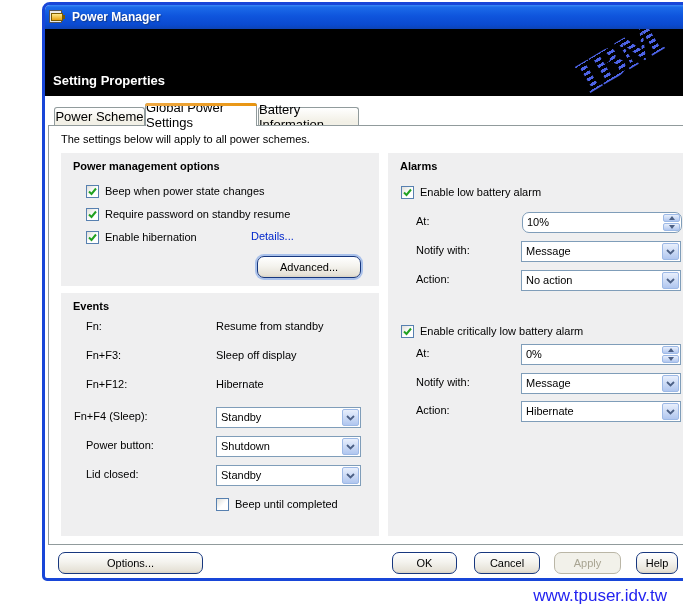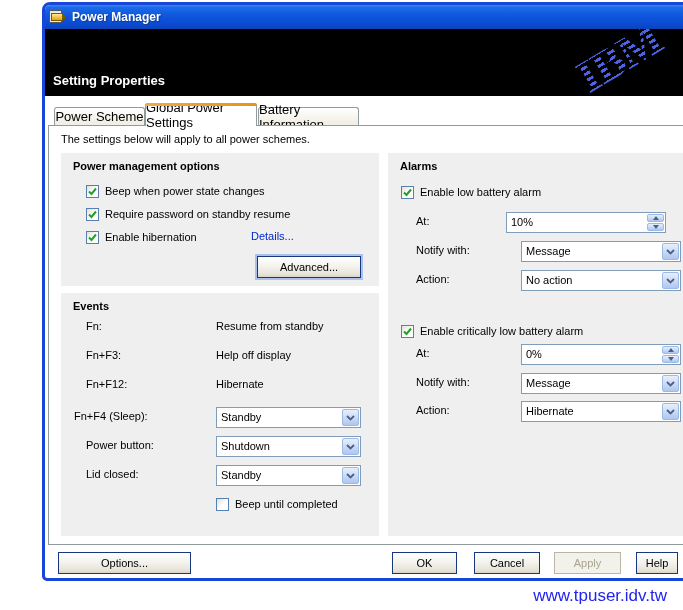--- a/index.html
+++ b/index.html
@@ -70,31 +70,31 @@
   .spinbox { position:absolute; width:160px; height:21px; border:1px solid #7f9db9; background:#fff; }
   .spin-val { position:absolute; left:4px; top:3px; font-size:11px; }
   .spin-btns { position:absolute; right:1px; top:1px; bottom:1px; width:17px; display:flex; flex-direction:column; }
   .spin-up, .spin-down { flex:1; border:1px solid #9db9e6; border-radius:2px;
     background:linear-gradient(180deg,#e8effc,#cfddf6 45%,#b0c6ef); display:flex; align-items:center; justify-content:center; cursor:pointer; }
   .spin-up { margin-bottom:1px; }
   .tri-up { width:0; height:0; border-left:3px solid transparent; border-right:3px solid transparent; border-bottom:4px solid #4c6085; }
   .tri-down { width:0; height:0; border-left:3px solid transparent; border-right:3px solid transparent; border-top:4px solid #4c6085; }
 
   
-  .xp-btn { position:absolute; height:22px; border:1px solid #17377e; border-radius:0;
+  .xp-btn { position:absolute; height:22px; border:1px solid #17377e; border-radius:7px;
     background:linear-gradient(180deg,#ffffff,#f4f3ee 45%,#e6e2d7 88%,#d8d3c5);
     font-size:11px; font-family:"Liberation Sans", sans-serif;
     display:flex; align-items:center; justify-content:center; cursor:pointer; box-shadow:inset 0 1px 0 #fff; }
   .xp-btn.default-glow { box-shadow:0 0 0 2px rgba(122,162,232,.6), inset 0 1px 0 #fff; }
   .xp-btn.disabled { border-color:#bab6a6; color:#a8a492; background:#f2f1ea; box-shadow:none; cursor:default; }
 
   .adv-btn { left:196px; top:103px; width:104px; height:22px; }
   .details-link { position:absolute; left:190px; top:77px; }
 
-  .footer-btn-options { left:13px;  top:547px; width:133px; }
+  .footer-btn-options { left:13px;  top:547px; width:145px; }
   .footer-btn-ok     { left:347px; top:547px; width:65px; }
   .footer-btn-cancel { left:429px; top:547px; width:66px; }
   .footer-btn-apply  { left:509px; top:547px; width:67px; }
   .footer-btn-help   { left:591px; top:547px; width:42px; }
 
   .watermark { position:absolute; right:16px; top:586px; font-size:17px; color:#2323f0; }
 </style>
 </head>
 <body>
 
@@ -165,21 +165,21 @@
         <span class="link details-link">Details...</span>
         <div class="xp-btn default-glow adv-btn">Advanced...</div>
       </div>
 
       <div class="panel panel-b">
         <h3>Events</h3>
 
         <span class="lbl" style="position:absolute; left:25px; top:27px;">Fn:</span>
         <span class="val" style="position:absolute; left:155px; top:27px;">Resume from standby</span>
         <span class="lbl" style="position:absolute; left:25px; top:56px;">Fn+F3:</span>
-        <span class="val" style="position:absolute; left:155px; top:56px;">Help off display</span>
+        <span class="val" style="position:absolute; left:155px; top:56px;">Sleep off display</span>
         <span class="lbl" style="position:absolute; left:25px; top:85px;">Fn+F12:</span>
         <span class="val" style="position:absolute; left:155px; top:85px;">Hibernate</span>
 
         <span class="lbl" style="position:absolute; left:13px; top:117px;">Fn+F4 (Sleep):</span>
         <div class="combo" style="left:155px; top:114px;">
           <span class="combo-val">Standby</span>
           <span class="combo-btn">
             <svg width="9" height="6" viewBox="0 0 9 6">
                 <path d="M1 1 L4.5 4.5 L8 1" fill="none" stroke="#4c6085" stroke-width="1.8"></path>
               </svg>
@@ -222,21 +222,21 @@
         <div class="chk-row" style="left:13px; top:31px;">
           <span class="chk checked">
             <svg width="11" height="11" viewBox="0 0 11 11">
                 <path d="M2 5.5 L4.5 8 L9 2.5" stroke="#21a121" stroke-width="2" fill="none"></path>
               </svg>
           </span>
           <span class="lbl">Enable low battery alarm</span>
         </div>
 
         <span class="lbl" style="position:absolute; left:28px; top:62px;">At:</span>
-        <div class="spinbox" style="left:118px; top:59px;">
+        <div class="spinbox" style="left:134px; top:59px;border-radius:7px;">
           <span class="spin-val">10%</span>
           <span class="spin-btns">
             <span class="spin-up">
                 <i class="tri-up"></i>
               </span>
             <span class="spin-down">
                 <i class="tri-down"></i>
               </span>
           </span>
         </div>

